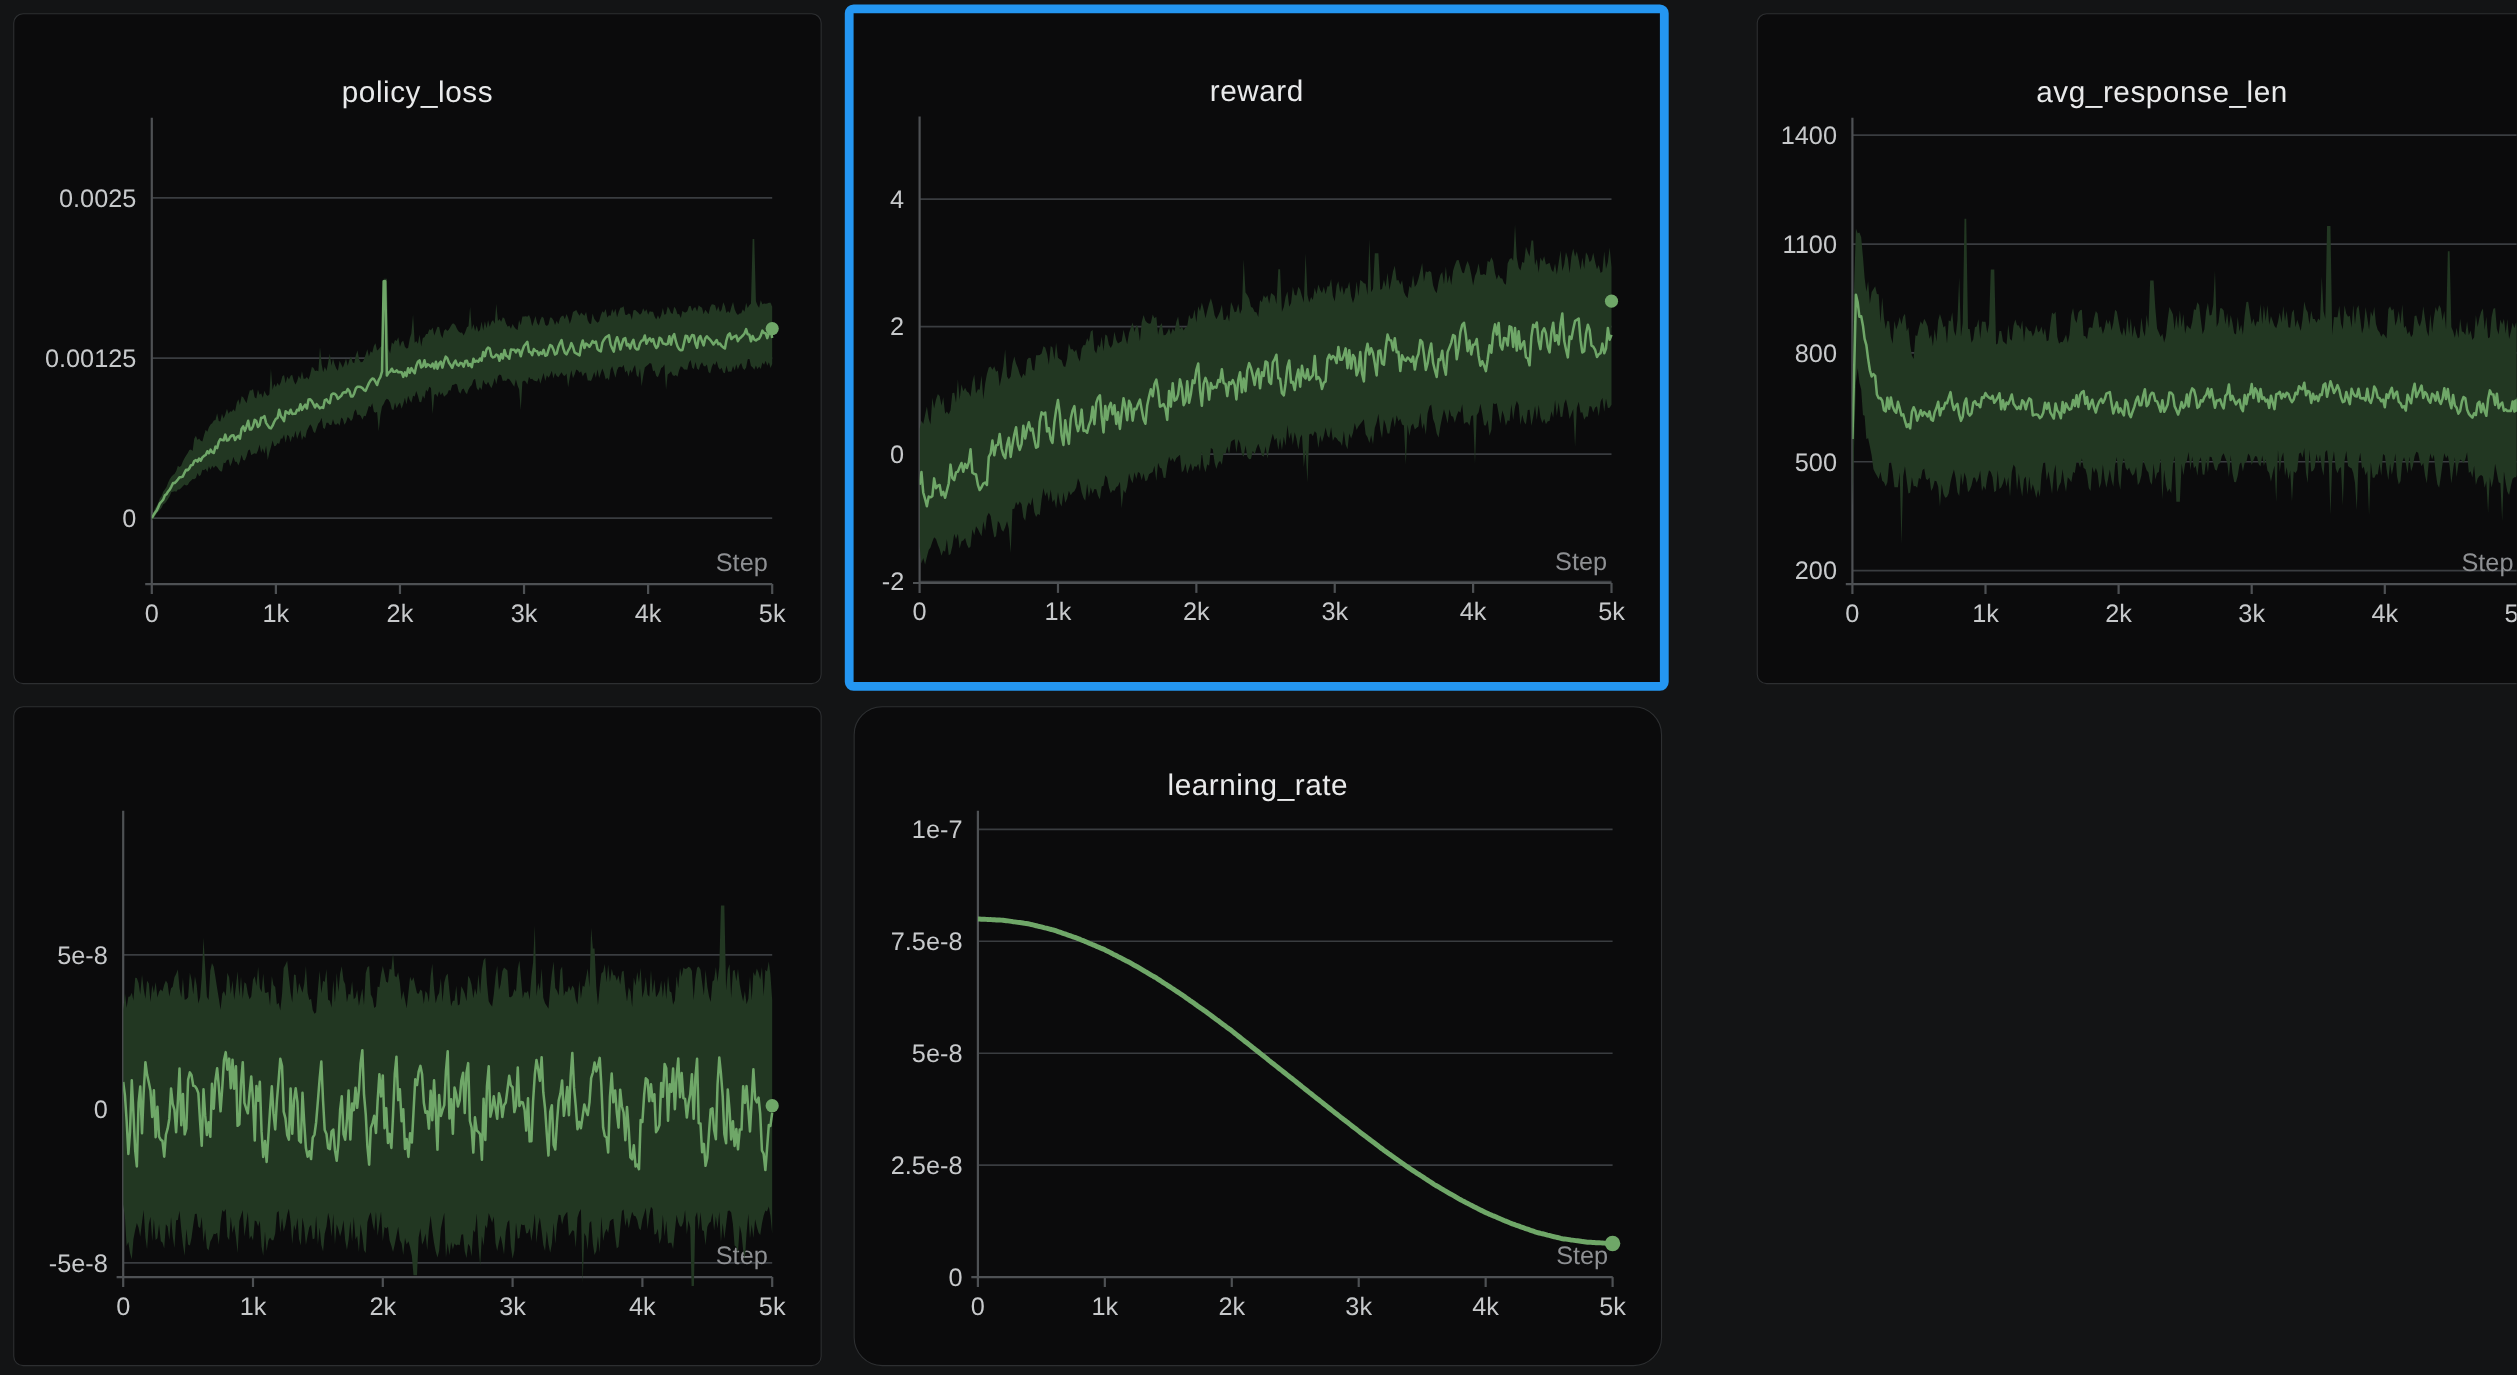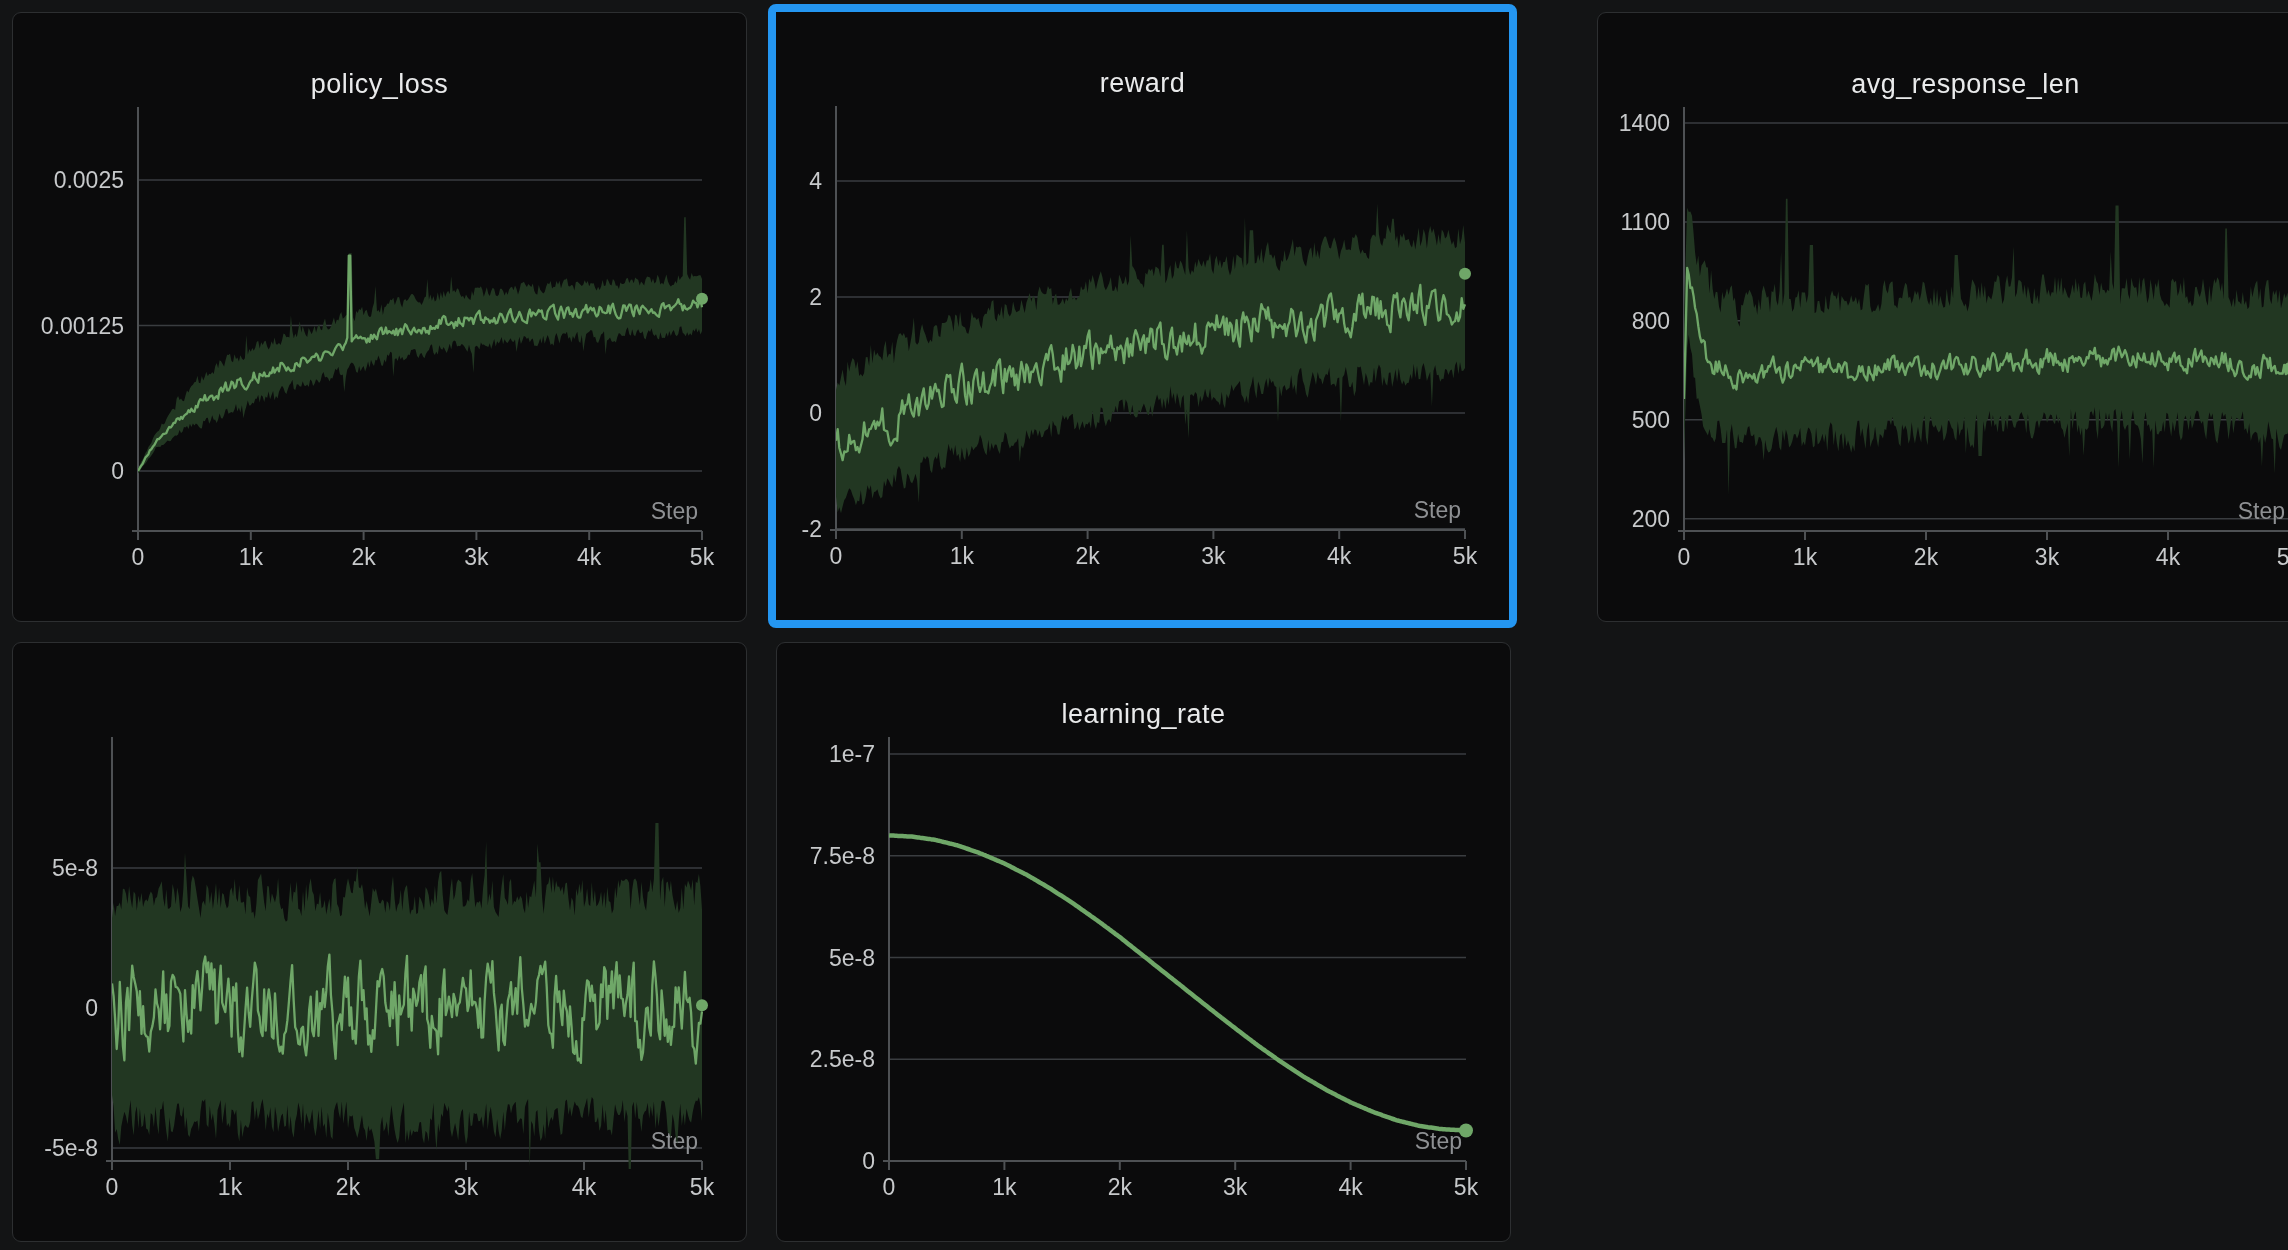--- a/index.html
+++ b/index.html
@@ -5,21 +5,21 @@
   * { margin:0; padding:0; }
   html,body { background:var(--page-bg,#131415); }
   body { width:2288px; height:1250px; font-family:"Liberation Sans", sans-serif; }
   .board { position:relative; width:2288px; height:1250px; background:var(--page-bg,#131415); overflow:hidden; }
   .panel { position:absolute; background:var(--panel-bg,#0b0b0c); border:1px solid var(--panel-border,#2d2f31); border-radius:9px; }
   .panel.selected { border:8px solid var(--sel,#2496f1); margin:-8px 14px 0 -8px; border-radius:8px; }
   .p0 { left:12px;  top:12px;  width:733px; height:608px; }
   .p1 { left:776px; top:12px;  width:733px; height:608px; }
   .p2 { left:1597px;top:12px;  width:735px; height:608px; }
   .p3 { left:12px;  top:642px; width:733px; height:598px; }
-  .p4 { left:776px; top:642px; width:733px; height:598px; }
+  .p4 { left:776px; top:642px; width:733px; height:598px;border-radius:26px; }
   .panel-title { position:absolute; top:56px; left:0; right:0; text-align:center;
                  font-size:27px; font-weight:400; letter-spacing:.5px; color:var(--title,#e9eaeb); }
   .chart { position:absolute; left:0; top:0; right:0; bottom:0; }
   svg text { font-family:"Liberation Sans", sans-serif; }
 </style>
 </head>
 <body>
 
 <div class="board">
 

